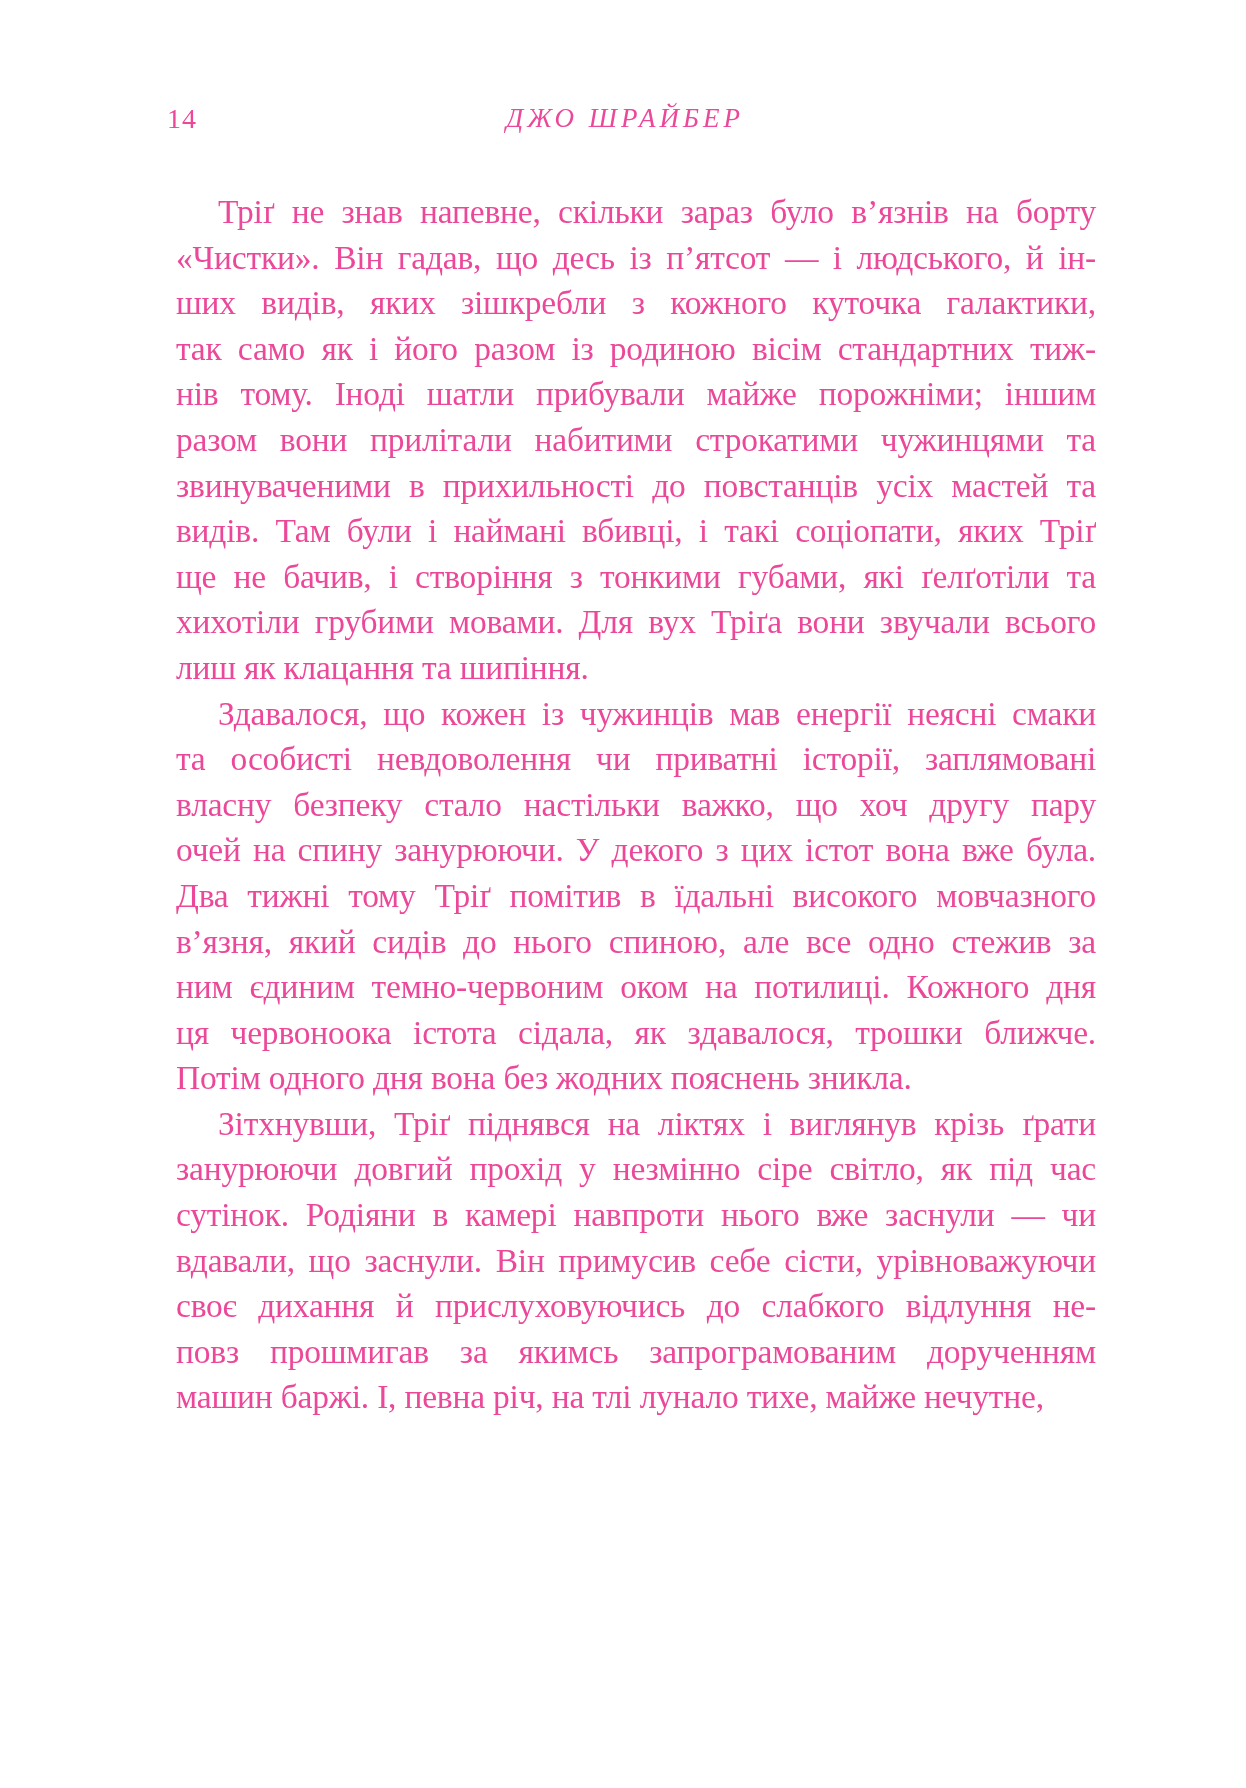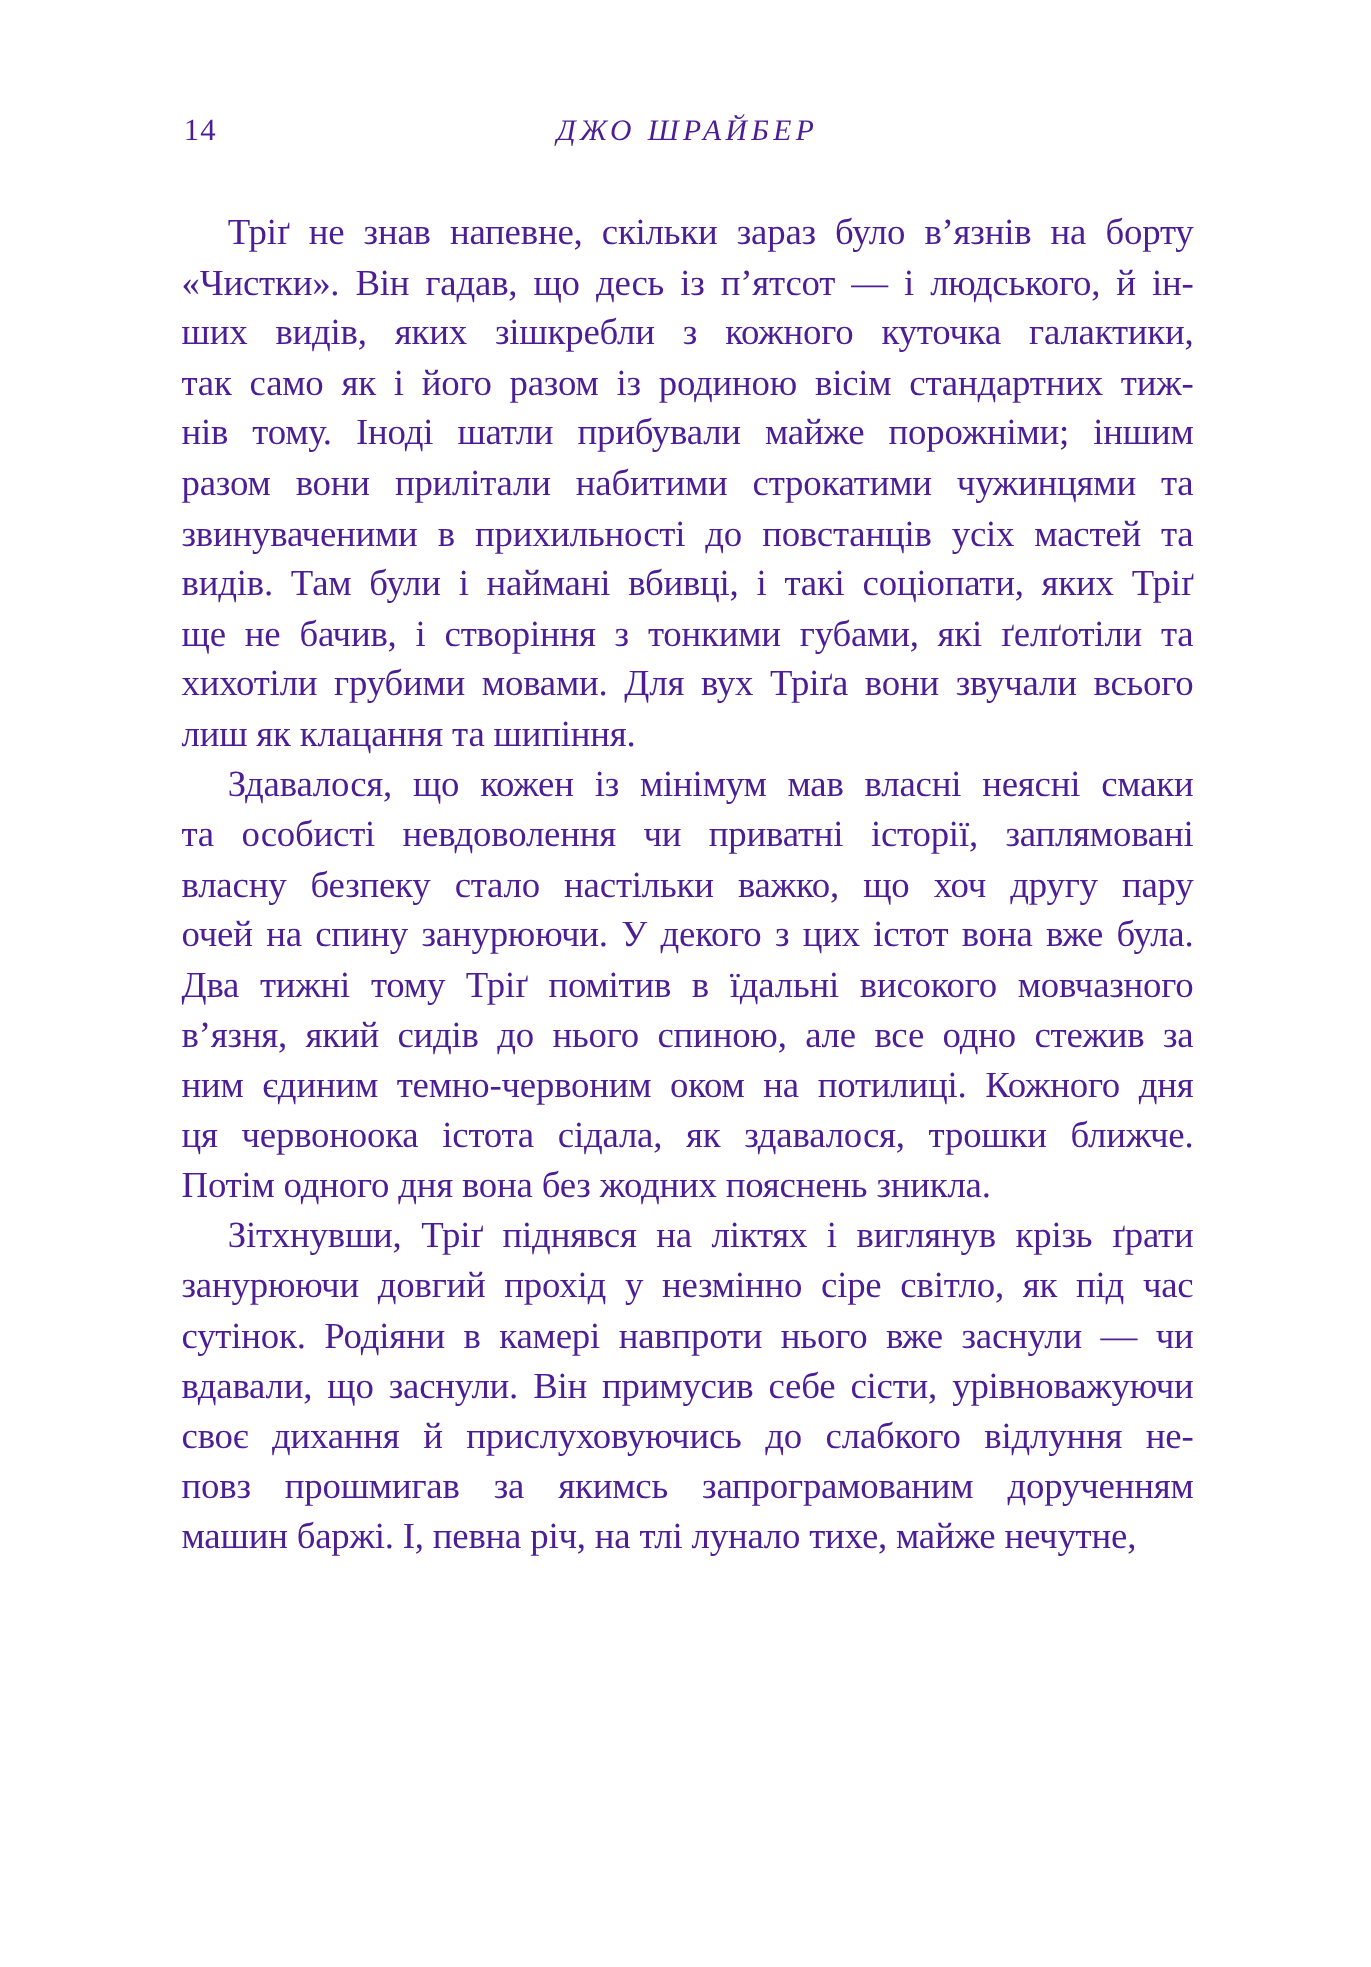--- a/index.html
+++ b/index.html
@@ -6,21 +6,21 @@
     margin: 0;
     padding: 0;
     background: #ffffff;
   }
   .page {
     position: relative;
     width: 1246px;
     height: 1788px;
     background: #ffffff;
     font-family: "Liberation Serif", serif;
-    color: #4c1d95;
+    color: #ec4899;
     overflow: hidden;
   }
   .page-header {
     position: absolute;
     top: 103px;
     left: 165px;
     width: 920px;
     height: 40px;
   }
   .page-number {
@@ -37,21 +37,21 @@
     top: 0;
     text-align: center;
     font-size: 27px;
     letter-spacing: 4px;
     text-transform: uppercase;
     font-style: italic;
   }
   .page-body {
     position: absolute;
     top: 189px;
-    left: 165px;
+    left: 176px;
     width: 920px;
   }
   .paragraph {
     margin: 0;
   }
   .line {
     font-size: 33.5px;
     line-height: 45.6px;
     white-space: normal;
     text-align: justify;
@@ -83,21 +83,21 @@
         <div class="line">так само як і його разом із родиною вісім стандартних тиж-</div>
         <div class="line">нів тому. Іноді шатли прибували майже порожніми; іншим</div>
         <div class="line">разом вони прилітали набитими строкатими чужинцями та</div>
         <div class="line">звинуваченими в прихильності до повстанців усіх мастей та</div>
         <div class="line">видів. Там були і наймані вбивці, і такі соціопати, яких Тріґ</div>
         <div class="line">ще не бачив, і створіння з тонкими губами, які ґелґотіли та</div>
         <div class="line">хихотіли грубими мовами. Для вух Тріґа вони звучали всього</div>
         <div class="line last">лиш як клацання та шипіння.</div>
       </div>
       <div class="paragraph">
-        <div class="line first">Здавалося, що кожен із мінімум мав власні неясні смаки</div>
+        <div class="line first">Здавалося, що кожен із чужинців мав енергії неясні смаки</div>
         <div class="line">та особисті невдоволення чи приватні історії, заплямовані</div>
         <div class="line">власну безпеку стало настільки важко, що хоч другу пару</div>
         <div class="line">очей на спину занурюючи. У декого з цих істот вона вже була.</div>
         <div class="line">Два тижні тому Тріґ помітив в їдальні високого мовчазного</div>
         <div class="line">в’язня, який сидів до нього спиною, але все одно стежив за</div>
         <div class="line">ним єдиним темно-червоним оком на потилиці. Кожного дня</div>
         <div class="line">ця червоноока істота сідала, як здавалося, трошки ближче.</div>
         <div class="line last">Потім одного дня вона без жодних пояснень зникла.</div>
       </div>
       <div class="paragraph">

